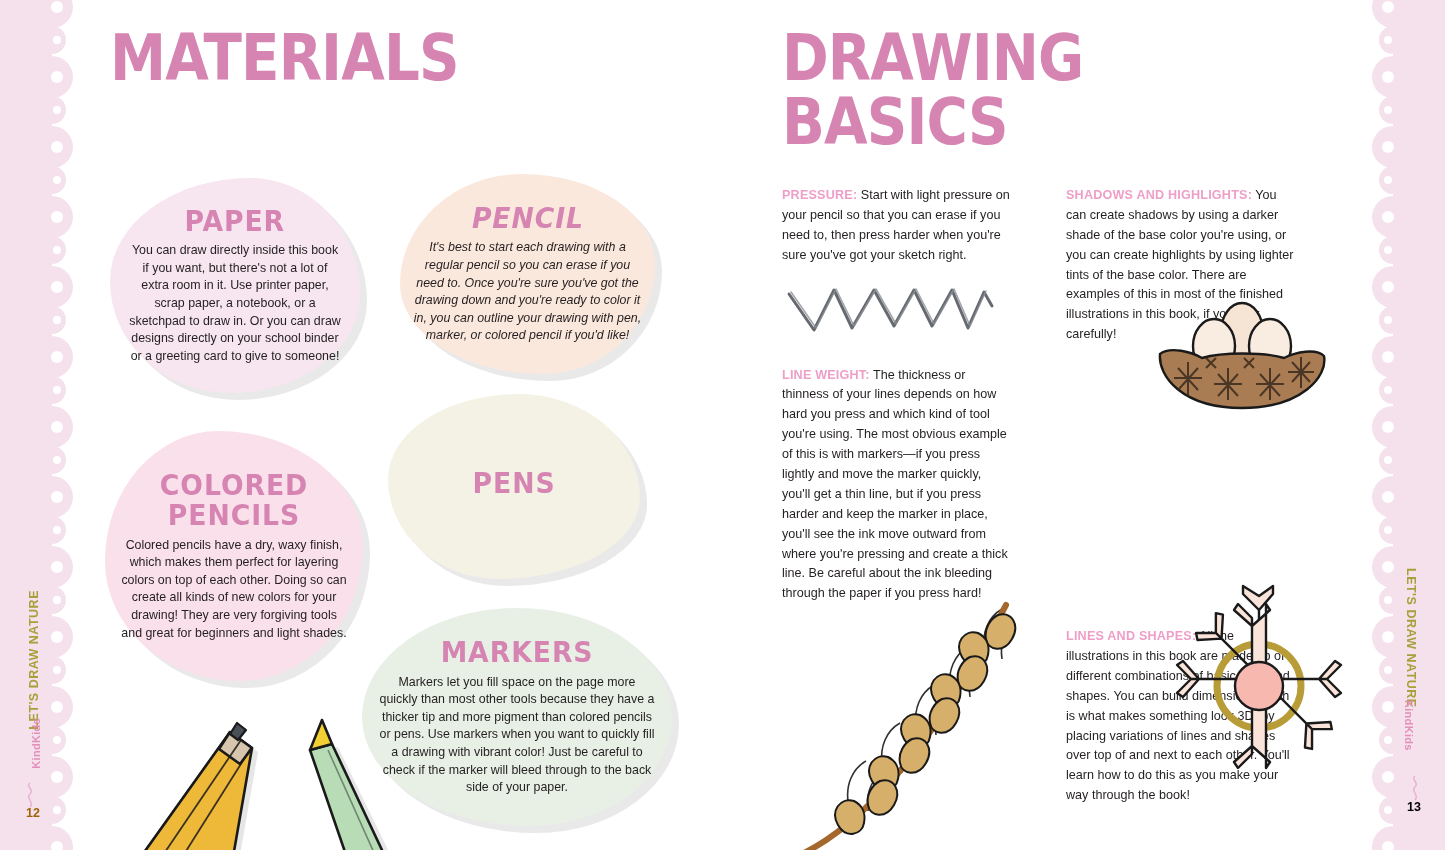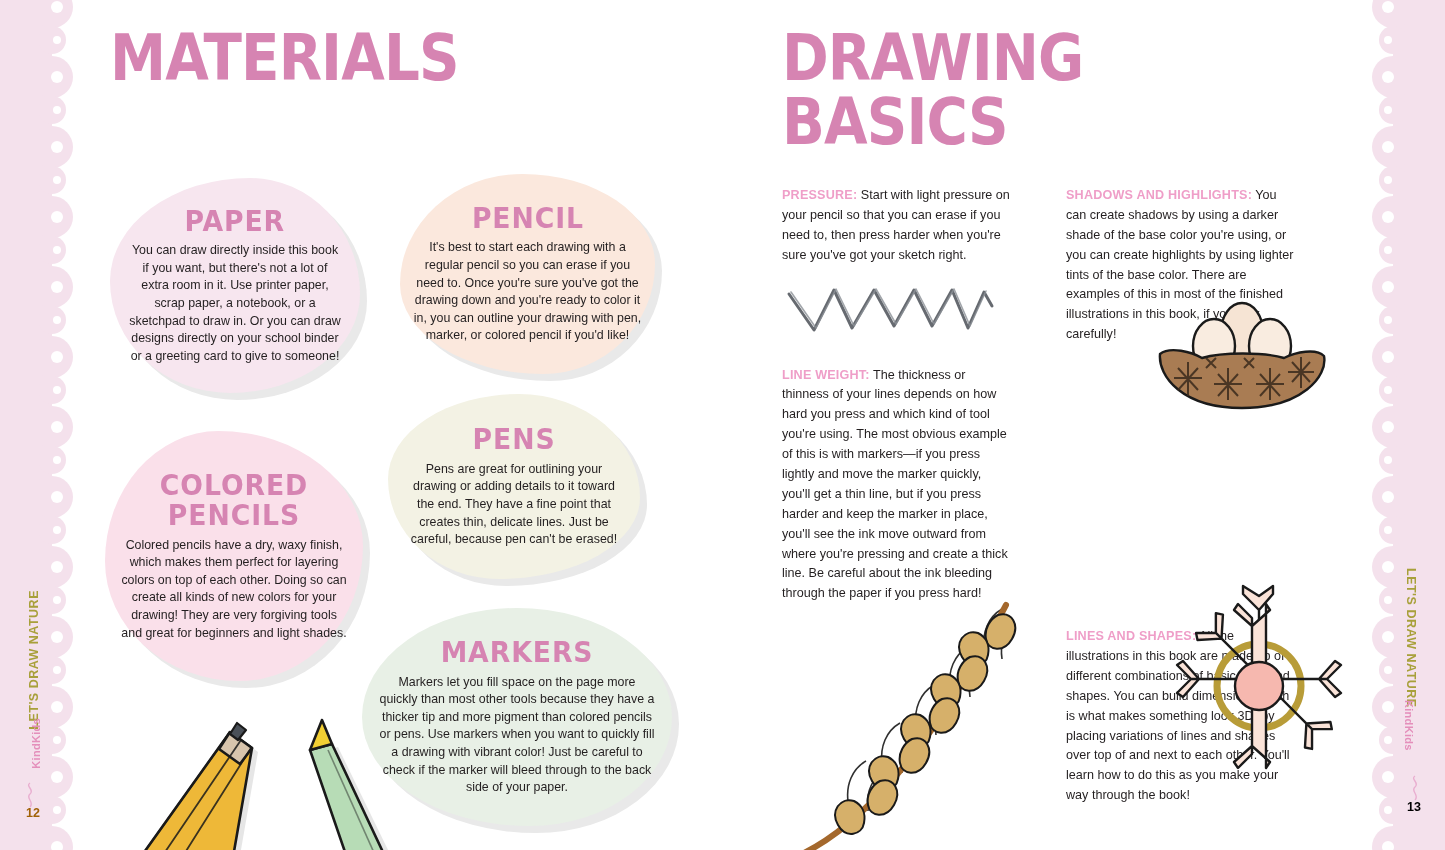--- a/index.html
+++ b/index.html
@@ -279,32 +279,31 @@
       <div class="fill shape-a" style="background:#f7e6ef;"></div>
       <div class="content" style="padding:10px 18px;">
         <h2>PAPER</h2>
         <p>You can draw directly inside this book if you want, but there's not a lot of extra room in it. Use printer paper, scrap paper, a notebook, or a sketchpad to draw in. Or you can draw designs directly on your school binder or a greeting card to give to someone!</p>
       </div>
     </div>
 
     <div class="blob" style="left:290px;top:148px;width:255px;height:200px;">
       <div class="shadow shape-b"></div>
       <div class="fill shape-b" style="background:#fbe8dd;"></div>
-      <div class="content" style="padding:6px 12px;">
+      <div class="content" style="padding:6px 12px;font-style:italic;">
         <h2>PENCIL</h2>
         <p>It's best to start each drawing with a regular pencil so you can erase if you need to. Once you're sure you've got the drawing down and you're ready to color it in, you can outline your drawing with pen, marker, or colored pencil if you'd like!</p>
       </div>
     </div>
 
     <div class="blob" style="left:278px;top:368px;width:252px;height:185px;">
       <div class="shadow shape-c"></div>
       <div class="fill shape-c" style="background:#f3f2e4;"></div>
       <div class="content" style="padding:6px 16px;">
         <h2>PENS</h2>
-        <p>Pens are great for outlining your drawing or adding details to it toward the end. They have a fine point that creates thin, delicate lines. Just be careful, because pen can't be erased!</p>
       </div>
     </div>
 
     <div class="blob" style="left:-5px;top:405px;width:258px;height:250px;">
       <div class="shadow shape-d"></div>
       <div class="fill shape-d" style="background:#fae0ea;"></div>
       <div class="content" style="padding:10px 16px;">
         <h2>COLORED PENCILS</h2>
         <p>Colored pencils have a dry, waxy finish, which makes them perfect for layering colors on top of each other. Doing so can create all kinds of new colors for your drawing! They are very forgiving tools and great for beginners and light shades.</p>
       </div>

